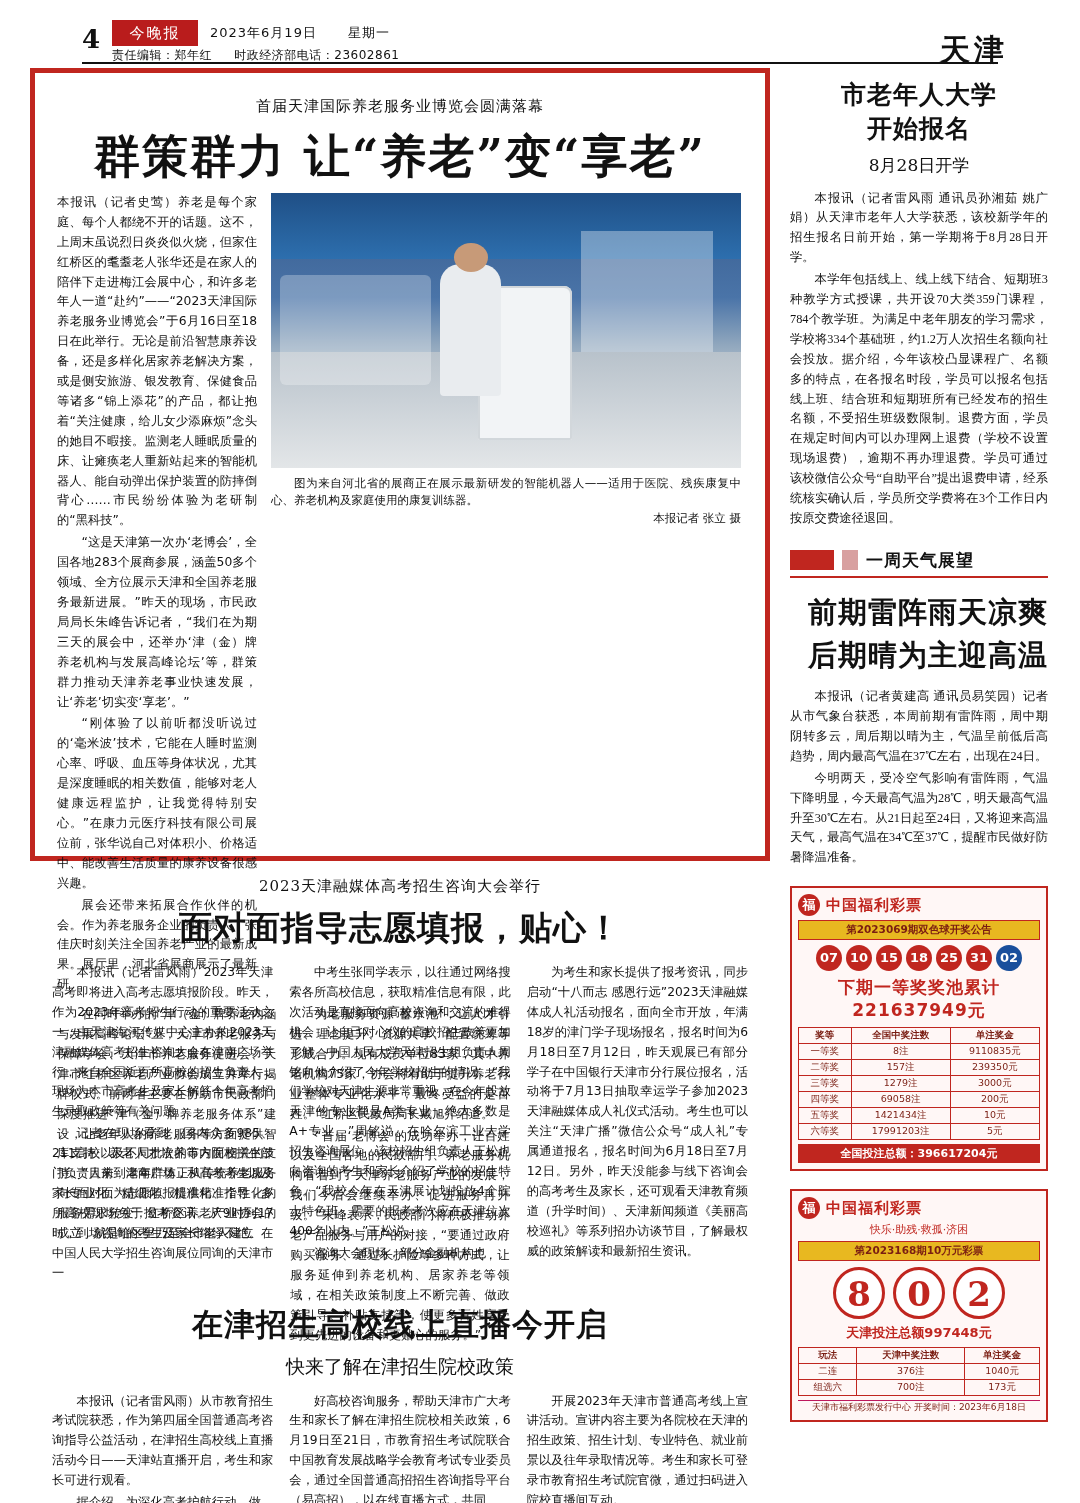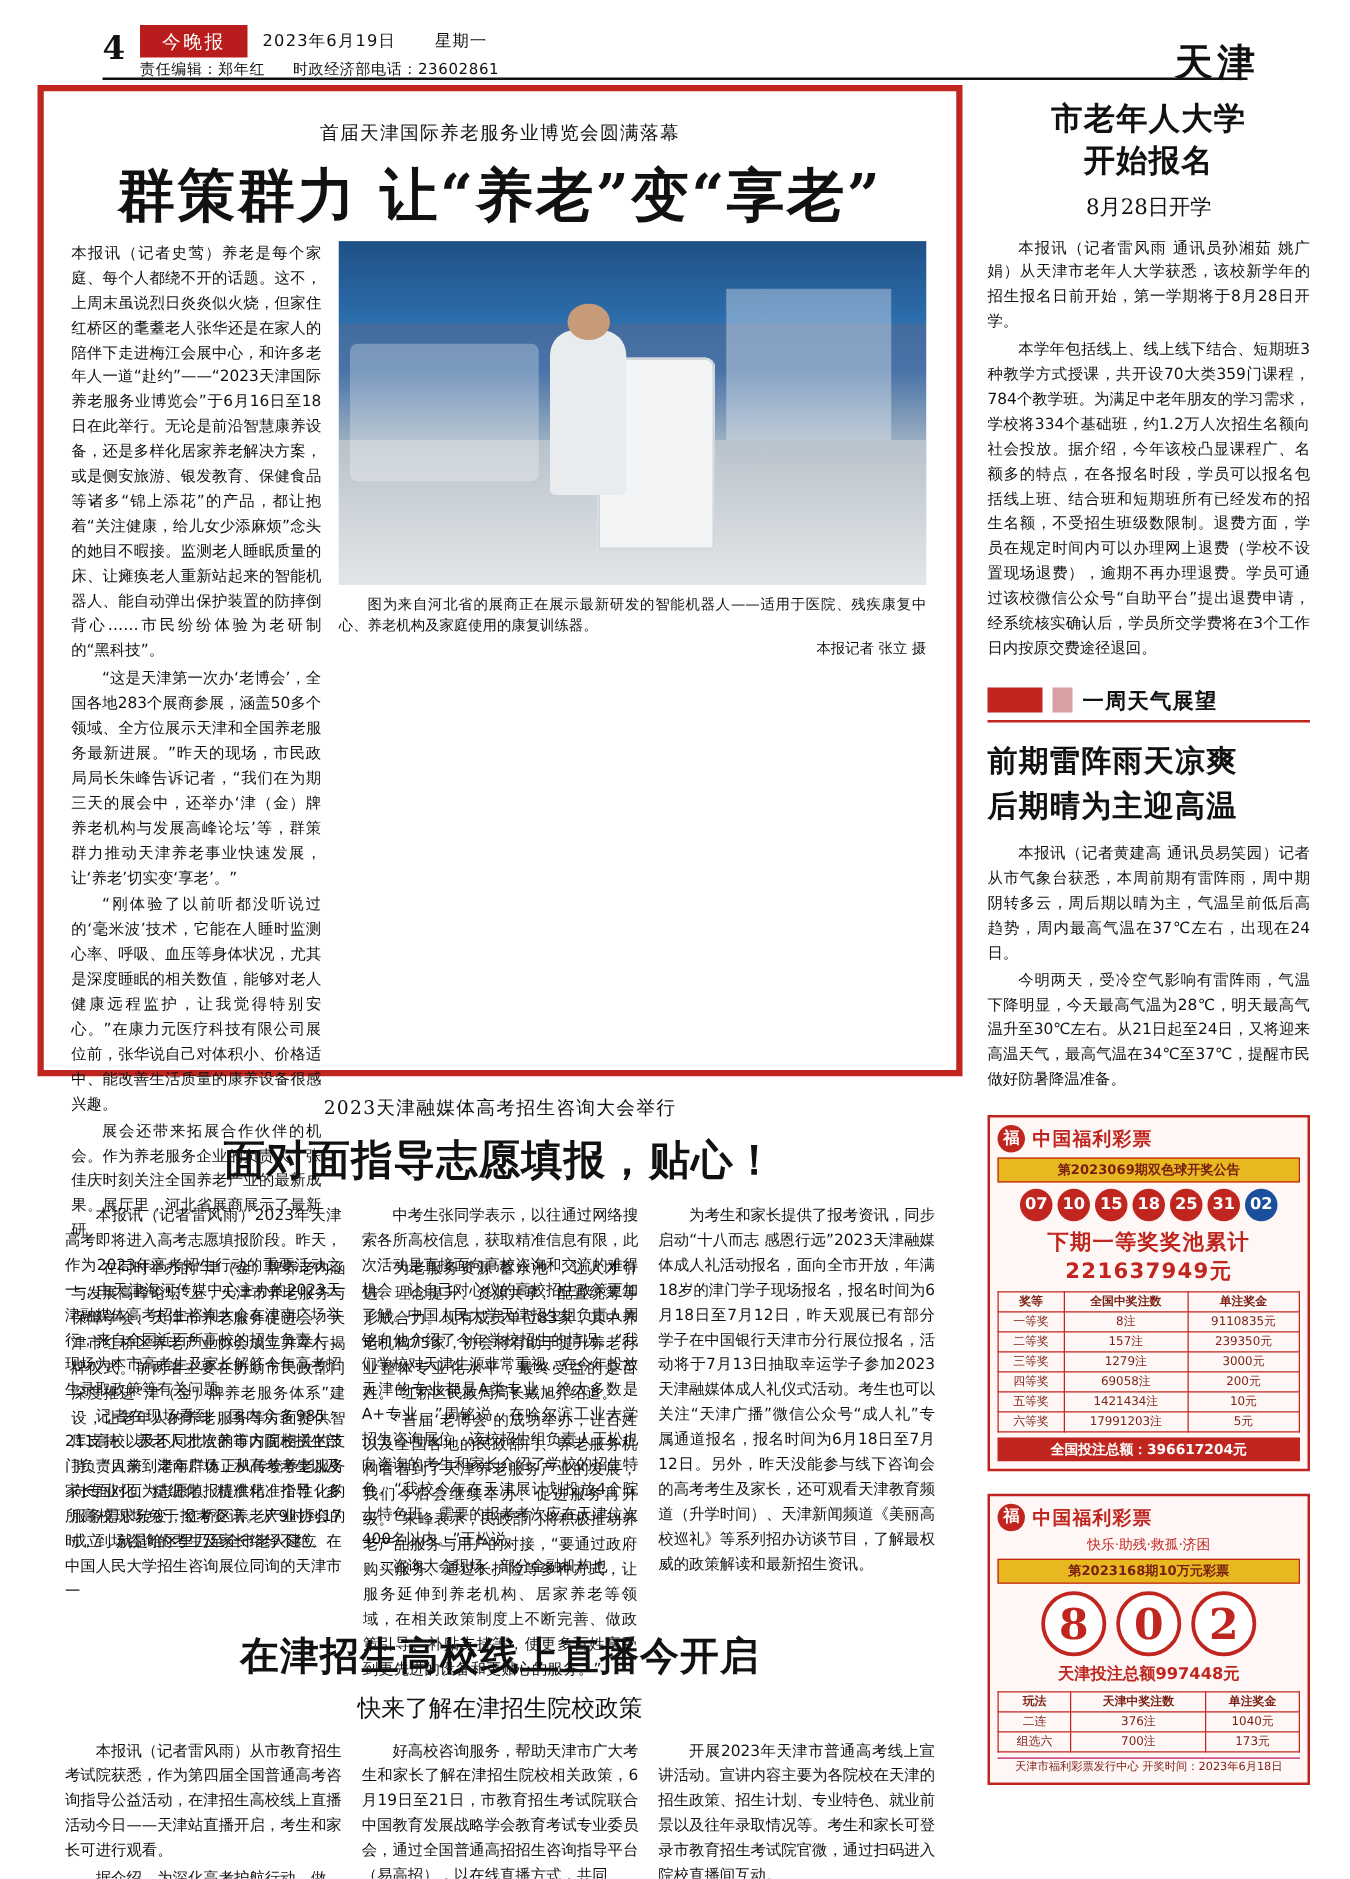--- a/index.html
+++ b/index.html
@@ -145,34 +145,34 @@
 
   
   .r-headline {
     text-align: center; font-size: 25px; font-weight: bold;
     font-family: "DejaVu Serif", serif; line-height: 1.35; letter-spacing: 1px;
   }
   .r-sub {
     text-align: center; font-size: 17px; margin-top: 8px;
     font-family: "DejaVu Serif", serif;
   }
-  .r-text { font-size: 12.3px; line-height: 1.62; text-align: justify; margin-top: 12px; }
+  .r-text { font-size: 12.3px; line-height: 1.62; text-align: justify; margin-top: 12px; font-family: Liberation Serif, serif; }
   .r-text p { margin: 0 0 2px 0; text-indent: 2em; }
 
   .weather-head { display: flex; align-items: center; gap: 8px; margin-top: 20px; }
   .weather-swatch { width: 44px; height: 20px; background: #c0261f; }
   .weather-swatch2 { width: 16px; height: 20px; background: #d8a0a0; }
   .weather-title {
     font-size: 17px; font-weight: bold; font-family: "DejaVu Serif", serif;
     letter-spacing: 1px;
   }
   .weather-rule { height: 2px; background: #c0261f; margin-top: 4px; }
   .weather-headline {
-    font-size: 24px; font-weight: bold; font-family: "DejaVu Serif", serif;
-    text-align: left; line-height: 1.4; margin-top: 14px; letter-spacing: 1px;
+    font-size: 29px; font-weight: bold; font-family: "DejaVu Serif", serif;
+    text-align: right; line-height: 1.4; margin-top: 14px; letter-spacing: 1px;
   }
 
   
   .ad {
     margin-top: 18px; border: 2px solid #c0261f; background: #fff7f6;
     padding: 6px; position: relative;
   }
   .ad-head { display: flex; align-items: center; gap: 6px; }
   .ad-logo {
     width: 22px; height: 22px; border-radius: 50%; background: #c0261f;

